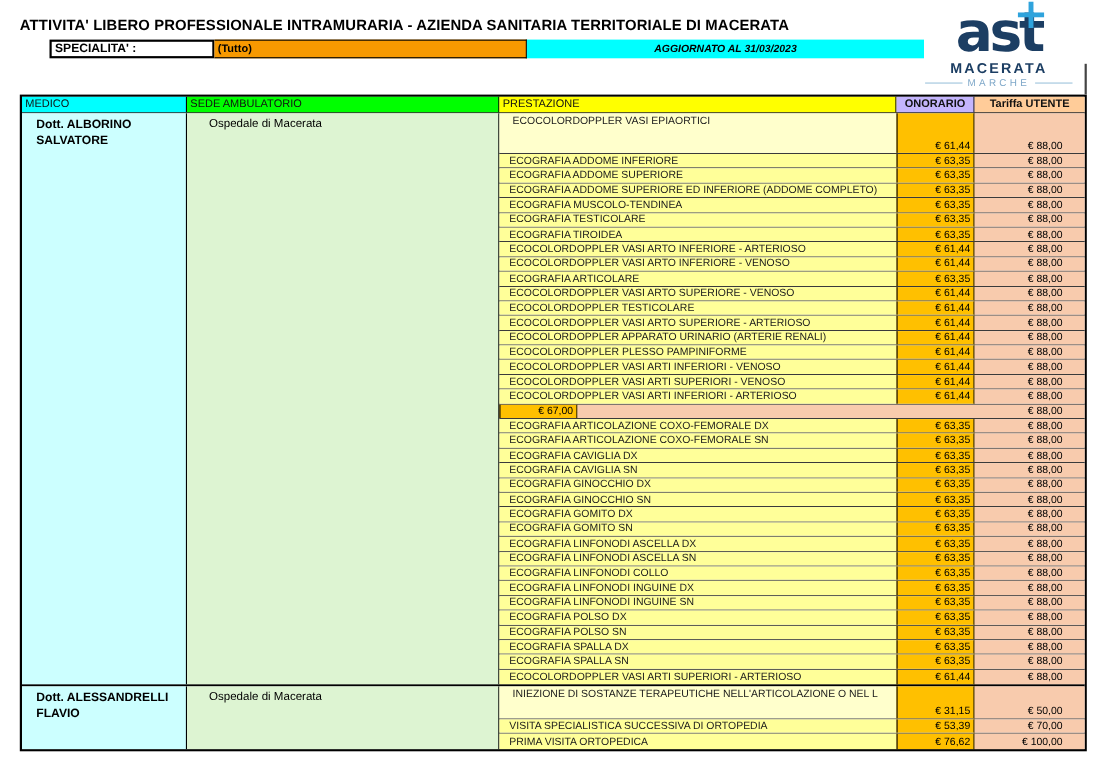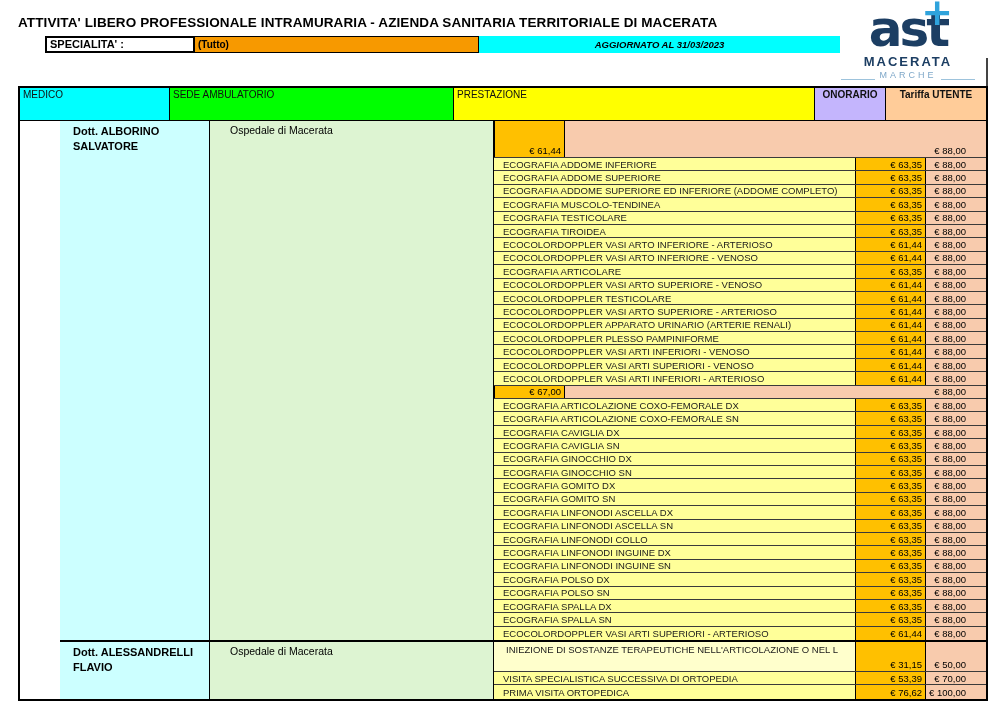--- a/index.html
+++ b/index.html
@@ -29,37 +29,37 @@
   .logo { position:absolute; left:830px; top:2px; width:156px; text-align:center; }
   .logo-word {
     position:relative; display:inline-block; font-weight:bold; color:#1C3E63;
     font-size:50px; line-height:54px; letter-spacing:-3px; font-family:"DejaVu Sans",sans-serif;
   }
   .logo-plus {
     position:absolute; top:-9px; right:-6px; color:#2FA3DC; font-size:38px;
     font-weight:bold; line-height:38px; letter-spacing:0;
   }
   .logo-city { font-size:13px; font-weight:bold; color:#1C3E63; letter-spacing:2px; margin-top:-2px; }
-  .logo-region { display:flex; align-items:flex-end; justify-content:center; gap:4px;
+  .logo-region { display:flex; align-items:center; justify-content:center; gap:4px;
     color:#7FA8C9; font-size:9px; letter-spacing:3px; margin-top:1px; }
   .logo-region .rule { height:1px; background:#9DC3DC; width:34px; }
   .edge-line { position:absolute; left:986px; top:58px; width:2px; height:28px; background:#444; }
 
   
   .table { position:absolute; left:18px; top:86px; width:970px; border:2px solid #000; background:#fff; }
-  .thead { display:flex; height:33px; border-bottom:1px solid #000; }
+  .thead { display:flex; height:15px; border-bottom:1px solid #000; }
   .th { font-size:10px; line-height:14px; padding-left:3px; border-right:1px solid #000;
         white-space:nowrap; overflow:hidden; color:#111; }
   .th.c-medico  { width:150px; background:#00FFFF; }
   .th.c-sede    { width:284px; background:#00FF00; }
   .th.c-prest   { width:361px; background:#FFFF00; }
   .th.c-onorario{ width:71px;  background:#c4b5fd; font-weight:bold; text-align:center; padding-left:0; }
   .th.c-tariffa { flex:1; background:#FFCC99; font-weight:bold; text-align:center; padding-left:0; border-right:none; }
 
-  .doctor-block { display:flex;margin-left:40px; }
+  .doctor-block { display:flex; }
   .doctor-block + .doctor-block { border-top:2px solid #000; }
   .medico-cell {
     width:150px; background:#CCFFFF; border-right:1px solid #000;
     font-weight:bold; font-size:11px; line-height:15px; padding:3px 2px 0 13px;
   }
   .sede-cell {
     width:284px; background:#DDF4D2; border-right:1px solid #000;
     font-size:10.5px; padding:3px 0 0 20px;
   }
   .service-rows { flex:1; display:flex; flex-direction:column; }
@@ -119,20 +119,21 @@
     </div>
     <div>
   <div class="doctor-block">
     <div class="medico-cell">
       <div>Dott. ALBORINO</div>
       <div>SALVATORE</div>
     </div>
     <div class="sede-cell">Ospedale di Macerata</div>
     <div class="service-rows">
   <div class="service-row tall" style="height: 37px;">
+    <div class="prest-cell">ECOCOLORDOPPLER VASI EPIAORTICI</div>
     <div class="onorario-cell">€ 61,44</div>
     <div class="tariffa-cell">€ 88,00</div>
   </div>
 
   <div class="service-row">
     <div class="prest-cell">ECOGRAFIA ADDOME INFERIORE</div>
     <div class="onorario-cell">€ 63,35</div>
     <div class="tariffa-cell">€ 88,00</div>
   </div>
 

